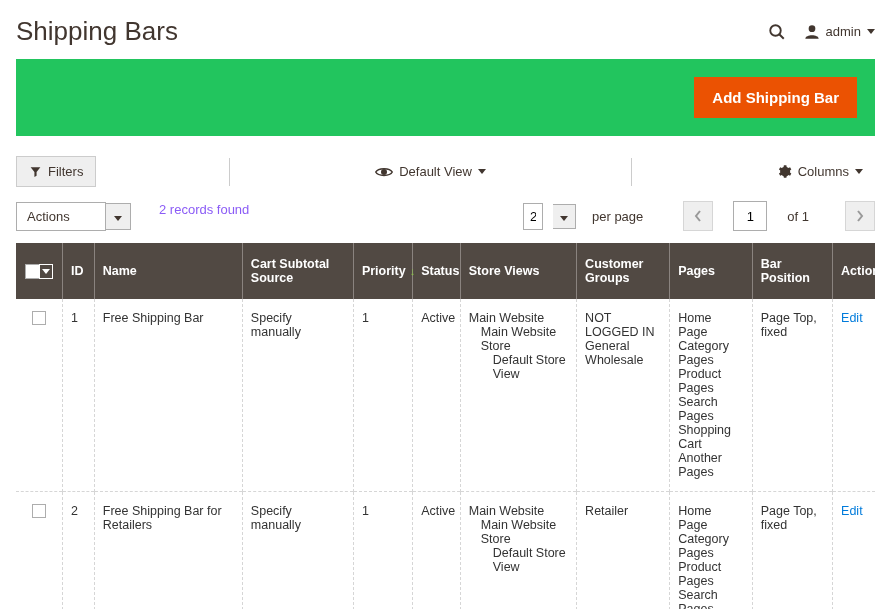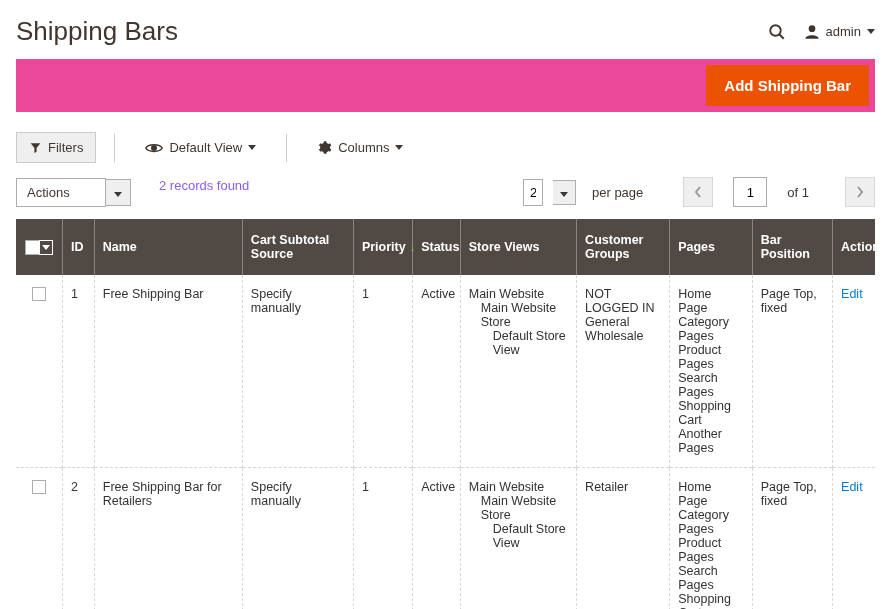--- a/index.html
+++ b/index.html
@@ -3,23 +3,23 @@
 <meta charset="utf-8">
 <style>
   * { box-sizing: border-box; margin: 0; padding: 0; }
   body { font-family: "Helvetica Neue", Helvetica, Arial, sans-serif; font-size: 13px; color: #41362f; background: #fff; width: 891px; }
   .page { padding: 16px; }
   .header-row { display: flex; align-items: center; justify-content: space-between; margin-bottom: 12px; }
   .page-title { font-size: 26px; font-weight: 400; color: #41362f; }
   .header-actions { display: flex; align-items: center; gap: 18px; color: #41362f; }
   .header-actions .user { display: flex; align-items: center; gap: 6px; cursor: pointer; }
   .user-name { font-size: 13px; }
-  .title-bar { background: #ec4899; padding: 6px; display: flex; justify-content: flex-end; margin-bottom: 20px; }
+  .title-bar { background: #22c55e; padding: 18px; display: flex; justify-content: flex-end; margin-bottom: 20px; }
   .btn-primary { background: #eb5202; color: #fff; border: none; padding: 12px 18px; font-size: 15px; font-weight: 600; cursor: pointer; }
-  .toolbar-row { display: flex; justify-content: flex-start; align-items: center; gap: 8px; margin-bottom: 14px; }
+  .toolbar-row { display: flex; justify-content: space-between; align-items: center; gap: 8px; margin-bottom: 14px; }
   .tool-btn { display: flex; align-items: center; gap: 6px; padding: 7px 12px; font-size: 13px; cursor: pointer; color: #41362f; }
   .tool-btn.filters { background: #efefef; border: 1px solid #ccc; }
   .tool-sep { width: 1px; height: 28px; background: #ccc; margin: 0 10px; }
   .grid-controls { display: flex; align-items: center; justify-content: space-between; margin-bottom: 12px; }
   .left-controls { display: flex; gap: 28px; }
   .actions-dd { display: flex; align-items: center; }
   .actions-dd .dd-label { border: 1px solid #adadad; padding: 6px 10px; min-width: 90px; background: #fff; font-size: 13px; }
   .actions-dd .dd-toggle { border: 1px solid #adadad; border-left: none; background: #efefef; padding: 5px 8px; cursor: pointer; }
   .records-found { font-size: 13px; color: #8b5cf6; }
   .right-controls { display: flex; align-items: center; gap: 10px; }

